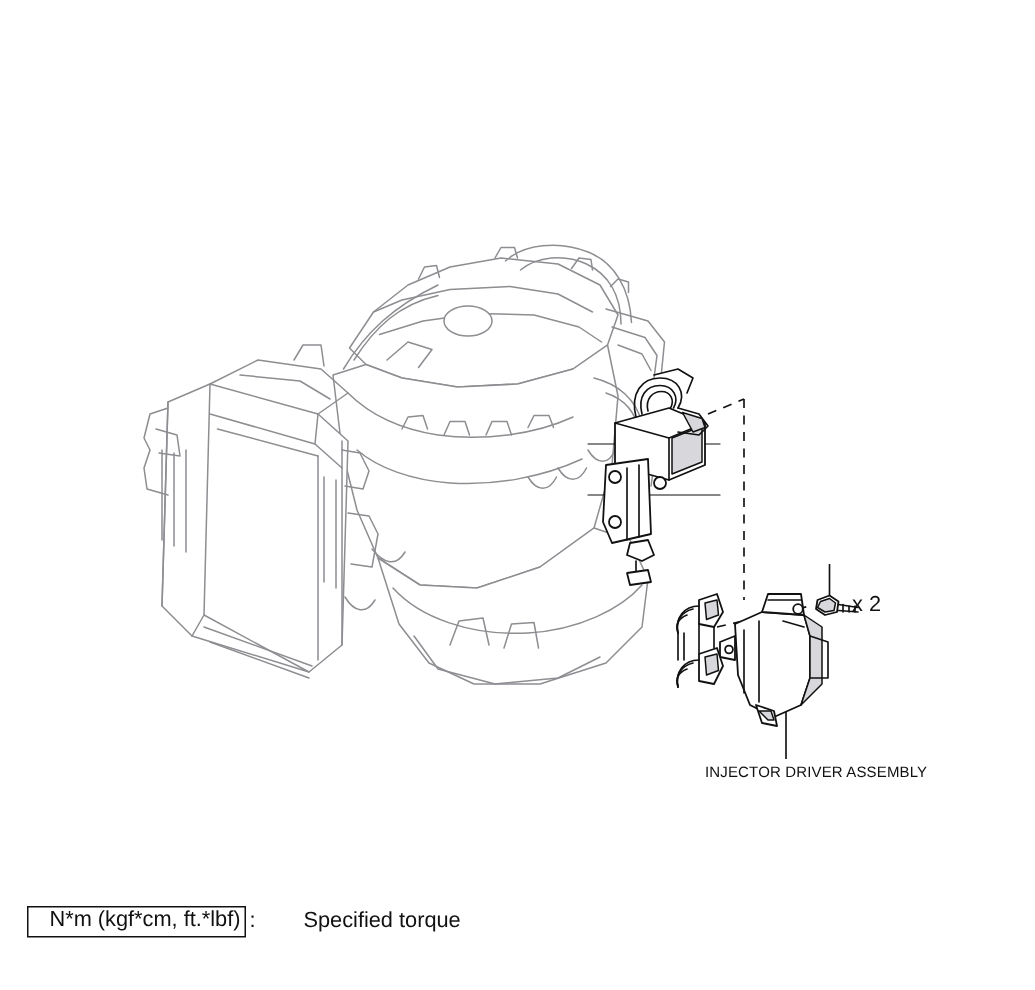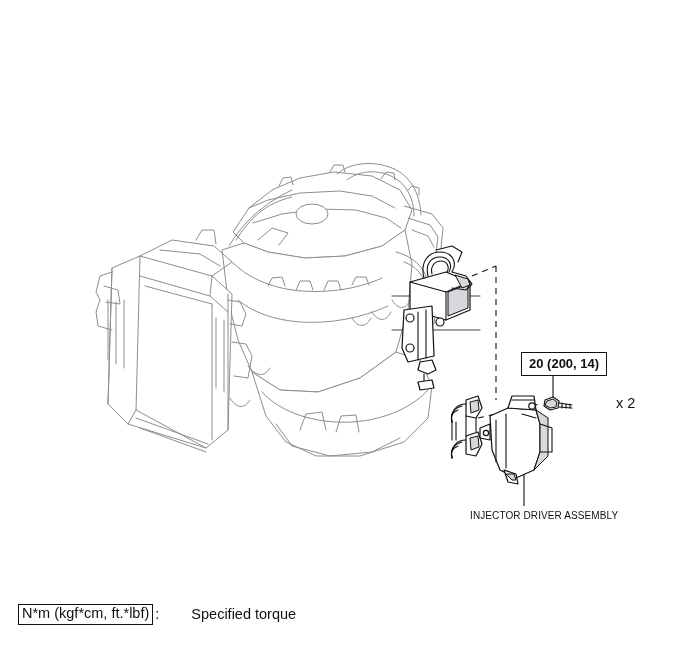--- a/index.html
+++ b/index.html
@@ -109,21 +109,21 @@
   .legend {
     position: absolute;
     display: flex;
     align-items: center;
     white-space: nowrap;
     font-size: 14.5px;
     color: #111111;
   }
   .legend-key {
     border: 1.3px solid #111111;
-    padding: 1px 3px 2px 3px;
+    padding: 1px 3px 2px 14px;
     line-height: 1.1;
     background: #ffffff;
   }
   .legend-sep {
     padding-left: 2px;
   }
 </style>
 </head>
 <body>
 
@@ -302,23 +302,22 @@
       <path class="shade" d="M547 401 L553 399 L557 402 L556 407 L550 408 L545 405 Z"></path>
       <path class="part-l" d="M559 403 L572 405"></path>
       <path class="part-l" d="M559 407 L572 408"></path>
       <path class="part-l" d="M562 403 L562 408"></path>
       <path class="part-l" d="M566 404 L566 408"></path>
       <path class="part-l" d="M570 404 L570 408"></path>
     </g>
 
   </svg>
 
-  <div class="torque-box" style="left:521px; top:352px;">20 (200, 14)</div>
-
-  <div class="mult-txt" style="left:568px; top:395px;margin-left:48px;">x 2</div>
+
+  <div class="mult-txt" style="left:568px; top:395px;">x 2</div>
 
   <div class="txt-label" style="left:426px; top:510px;">INJECTOR DRIVER ASSEMBLY</div>
 
   <div class="legend" style="left:18px; top:604px;">
     <span class="legend-key">N*m (kgf*cm, ft.*lbf)</span>
     <span class="legend-sep">:</span>
     <span style="padding-left:4px;margin-left:28px;">Specified torque</span>
   </div>
 
 </div>

